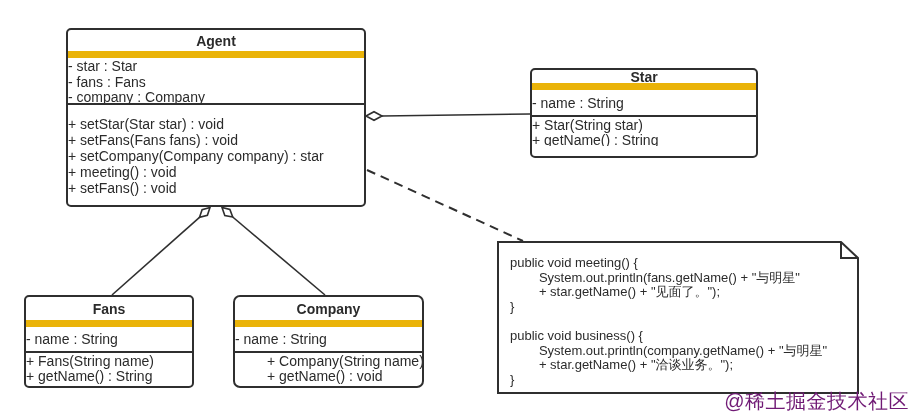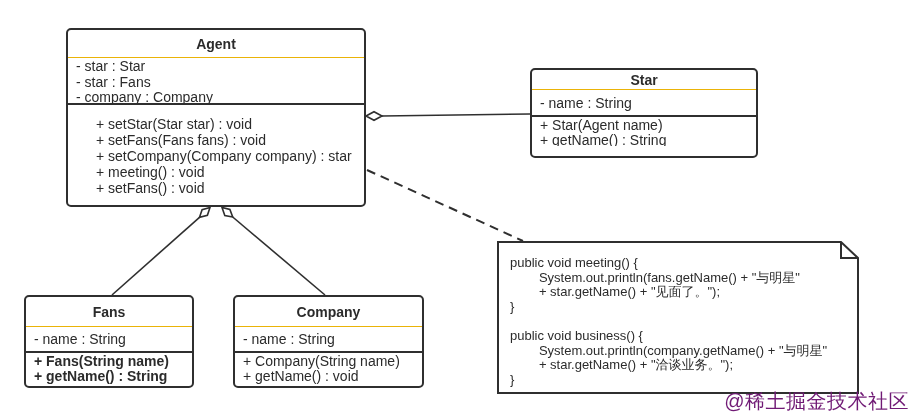--- a/index.html
+++ b/index.html
@@ -23,40 +23,40 @@
     position: absolute;
     background: #ffffff;
     border: 2px solid #2f2f2f;
     border-radius: 5px;
     z-index: 1;
   }
   .uml-title {
     font-weight: 700;
     font-size: 14px;
     text-align: center;
-    border-bottom: 1px solid #eab308;
+    border-bottom: 7px solid #eab308;
     display: flex;
     align-items: center;
     justify-content: center;
   }
   .uml-compartment {
     border-bottom: 2px solid #2f2f2f;
     overflow: hidden;
   }
   .uml-compartment.last { border-bottom: none; }
   .uml-row {
     font-size: 14px;
-    padding-left: 8px;
+    padding-left: 0;
     white-space: nowrap;
   }
   
   .agent-attrs .uml-row { line-height: 15.5px; }
   .agent-attrs { padding-top: 1px; }
   .agent-methods { padding-top: 11px; }
-  .agent-methods .uml-row { line-height: 16px; margin-left: 20px; }
+  .agent-methods .uml-row { line-height: 16px; }
   
   .small-attrs { display: flex; align-items: center; }
   .small-methods { padding-top: 1px; }
   .small-methods .uml-row { line-height: 14.5px; }
   
   #note-text {
     position: absolute;
     left: 498px; top: 242px;
     width: 360px; height: 151px;
     padding: 14px 1px 0 12px;
@@ -98,60 +98,60 @@
     <line x1="367" y1="170" x2="523" y2="241" stroke-width="2" stroke-dasharray="9,6"></line>
 
     <path d="M498,242 L841,242 L858,258 L858,393 L498,393 Z" fill="#ffffff" stroke-width="2"></path>
     <path d="M841,242 L841,258 L858,258" stroke-width="2"></path>
   </svg>
 
   <div class="uml-class" style="left:66px; top:28px; width:300px; height:179px;">
     <div class="uml-title" style="height:28px;">Agent</div>
     <div class="uml-compartment agent-attrs" style="height:47px;">
       <div class="uml-row">- star : Star</div>
-      <div class="uml-row">- star : Fans</div>
+      <div class="uml-row">- fans : Fans</div>
       <div class="uml-row">- company : Company</div>
     </div>
     <div class="uml-compartment last agent-methods" style="height:100px;">
       <div class="uml-row">+ setStar(Star star) : void</div>
       <div class="uml-row">+ setFans(Fans fans) : void</div>
       <div class="uml-row">+ setCompany(Company company) : star</div>
       <div class="uml-row">+ meeting() : void</div>
       <div class="uml-row">+ setFans() : void</div>
     </div>
   </div>
 
   <div class="uml-class" style="left:530px; top:68px; width:228px; height:90px;">
     <div class="uml-title" style="height:20px;">Star</div>
     <div class="uml-compartment small-attrs" style="height:27px;">
       <div class="uml-row">- name : String</div>
     </div>
     <div class="uml-compartment last small-methods" style="height:29px;">
-      <div class="uml-row">+ Star(Agent name)</div>
+      <div class="uml-row">+ Star(String star)</div>
       <div class="uml-row">+ getName() : String</div>
     </div>
   </div>
 
   <div class="uml-class" style="left:24px; top:295px; width:170px; height:93px;">
     <div class="uml-title" style="height:30px;">Fans</div>
     <div class="uml-compartment small-attrs" style="height:26px;">
       <div class="uml-row">- name : String</div>
     </div>
-    <div class="uml-compartment last small-methods" style="height:33px;font-weight:bold;">
+    <div class="uml-compartment last small-methods" style="height:33px;">
       <div class="uml-row">+ Fans(String name)</div>
       <div class="uml-row">+ getName() : String</div>
     </div>
   </div>
 
-  <div class="uml-class" style="left:233px; top:295px; width:191px; height:93px;">
+  <div class="uml-class" style="left:233px; top:295px; width:191px; height:93px;border-radius:7px;">
     <div class="uml-title" style="height:30px;">Company</div>
     <div class="uml-compartment small-attrs" style="height:26px;">
       <div class="uml-row">- name : String</div>
     </div>
-    <div class="uml-compartment last small-methods" style="height:33px;">
+    <div class="uml-compartment last small-methods" style="height:33px;margin-left:32px;">
       <div class="uml-row">+ Company(String name)</div>
       <div class="uml-row">+ getName() : void</div>
     </div>
   </div>
 
   <div id="note-text">
     <div class="code-line">public void meeting() {</div>
     <div class="code-line">        System.out.println(fans.getName() + "与明星"</div>
     <div class="code-line">        + star.getName() + "见面了。");</div>
     <div class="code-line">}</div>

